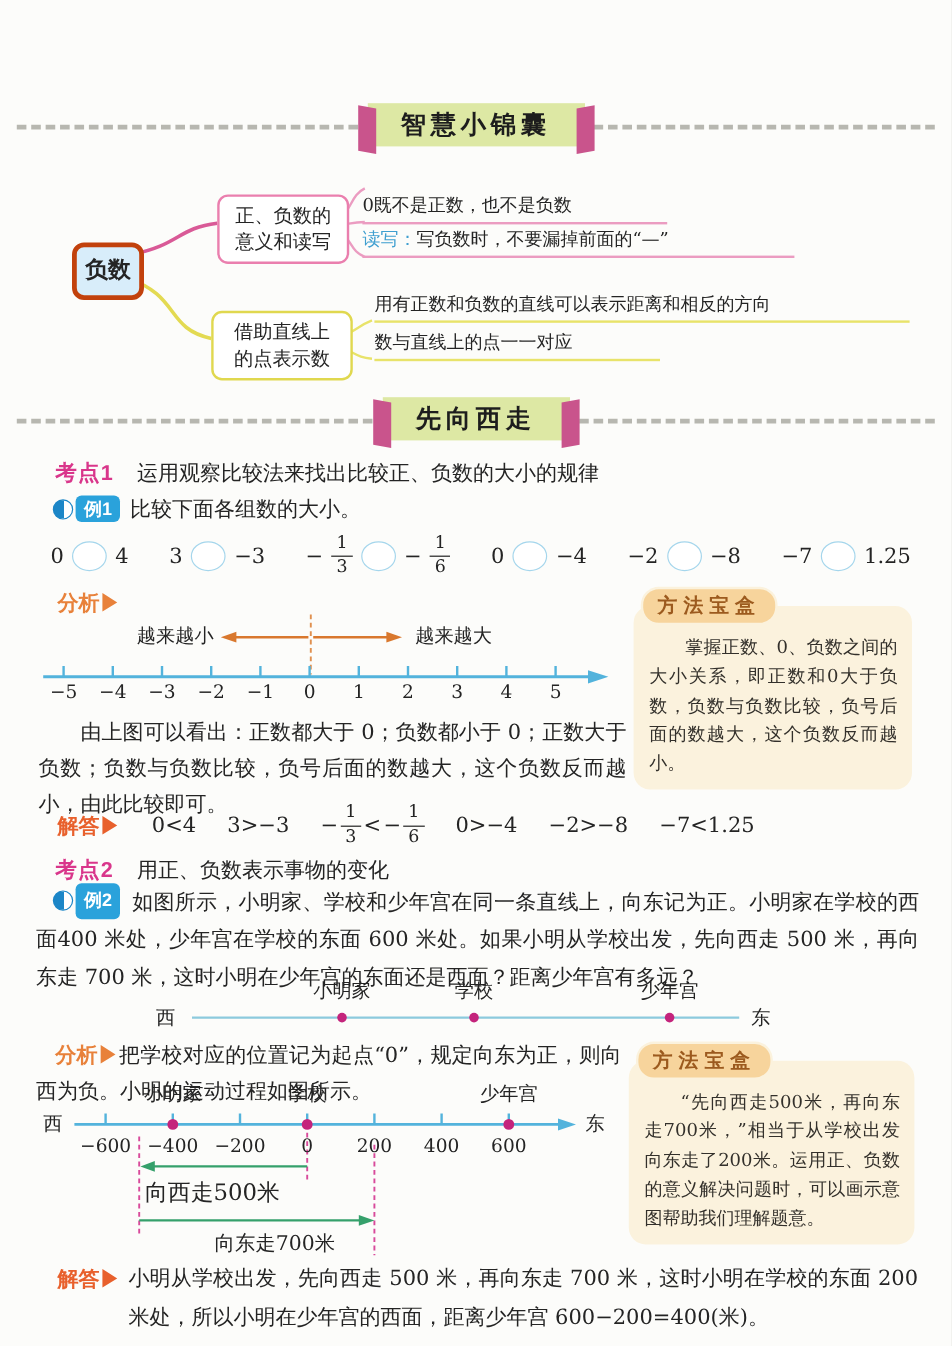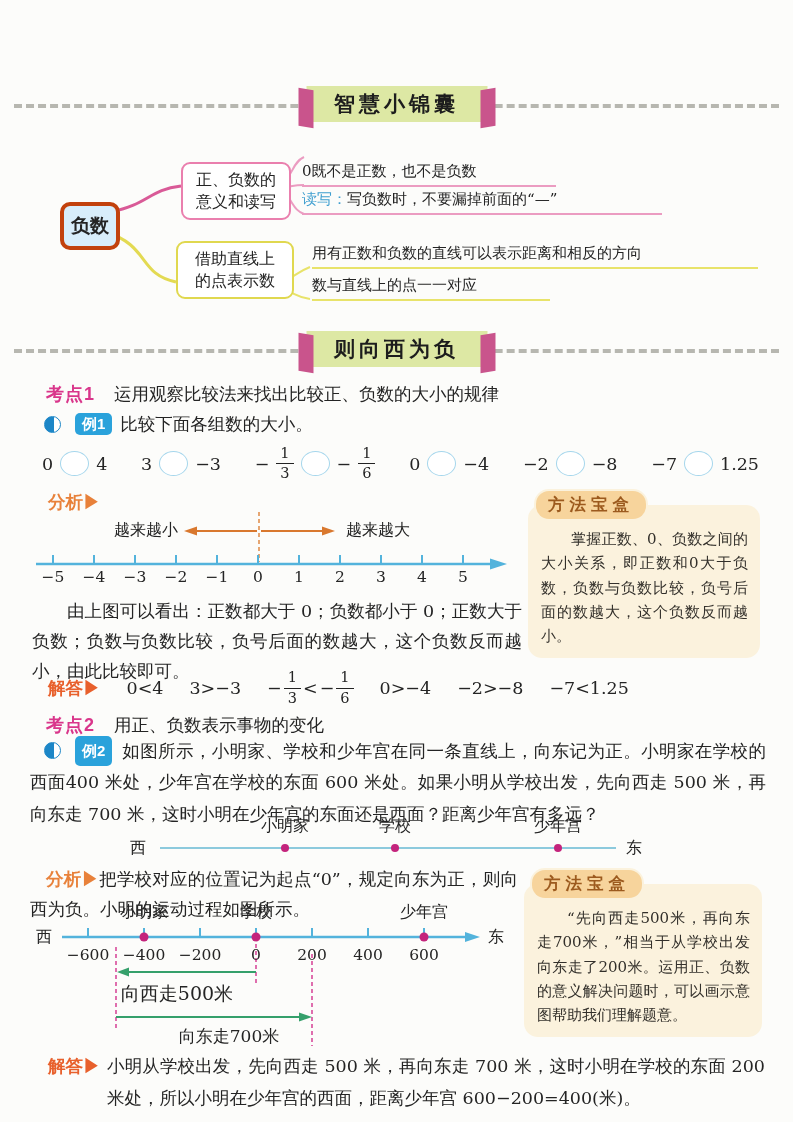--- a/index.html
+++ b/index.html
@@ -18,33 +18,33 @@
   .banner::before,.banner::after{content:"";position:absolute;top:3px;bottom:-5px;width:15px;background:#c9548c;z-index:-1;}
   .banner::before{left:-8px;transform:skewY(10deg);}
   .banner::after{right:-8px;transform:skewY(-10deg);}
 
   
   .mm-node{border-radius:9px;background:#fff;text-align:center;display:flex;flex-direction:column;
     justify-content:center;font-size:16px;line-height:1.35;}
   .mm-root{left:60px;top:76px;width:52px;height:40px;background:#d8edfa;border:4px solid #c2410c;
     font-size:19px;font-weight:700;border-radius:10px;}
   .mm-b1{left:181px;top:36px;width:106px;height:54px;border:2px solid #ea7fae;}
-  .mm-b2{left:176px;top:115px;width:114px;height:54px;border:2px solid #e0d84f;}
+  .mm-b2{left:176px;top:133px;width:114px;height:54px;border:2px solid #e0d84f;}
   .mm-item{font-size:15px;padding-bottom:4px;white-space:nowrap;}
   .u-pink{border-bottom:2px solid #eb9cc1;}
   .u-yellow{border-bottom:2px solid #e8e36a;}
   .mm-prefix{color:#3f9fd0;}
 
   
   .kd-label{color:#d9368b;font-weight:700;font-size:18px;font-family:"Liberation Sans",sans-serif;letter-spacing:1px;}
   .kd-text{font-size:17.5px;margin-left:14px;}
   .sub-label{color:#e8813a;font-weight:700;font-size:17.5px;font-family:"Liberation Sans",sans-serif;}
   .ans-label{color:#e8602c;}
   .ex-row{display:flex;align-items:center;gap:8px;}
-  .ex-badge{display:inline-flex;align-items:center;gap:14px;}
+  .ex-badge{display:inline-flex;align-items:center;gap:2px;}
   .ex-icon{width:15px;height:15px;border-radius:50%;display:inline-block;
     background:linear-gradient(90deg,#1c86c7 58%,#ffffff 58%);border:1.6px solid #1c86c7;}
   .ex-pill{background:#2aa2db;color:#fff;font-weight:700;font-size:15px;padding:1.5px 7px;border-radius:5px;
     font-family:"Liberation Sans",sans-serif;}
   .ex-text{font-size:17.5px;}
 
   
   .cmp-row{left:42px;right:34px;display:flex;justify-content:space-between;align-items:center;font-size:17.5px;}
   .pair{display:inline-flex;align-items:center;gap:7px;white-space:nowrap;}
   .cmp-circle{display:inline-block;width:27px;height:23px;border:1.7px solid #a5d6ec;border-radius:50%;background:#fff;}
@@ -106,21 +106,21 @@
     </div>
     <div class="abs mm-item u-yellow" style="left:312px;top:118px;width:446px;">
       <span>用有正数和负数的直线可以表示距离和相反的方向</span>
     </div>
     <div class="abs mm-item u-yellow" style="left:312px;top:150px;width:238px;">
       <span>数与直线上的点一一对应</span>
     </div>
   </div>
 
   <div class="abs dash" style="top:349px;"></div>
-  <div class="abs banner" style="top:331px;">则向西为负</div>
+  <div class="abs banner" style="top:331px;">先向西走</div>
 
   <div class="abs" style="top:382px;left:46px;">
     <span class="kd-label">考点1</span>
     <span class="kd-text">运用观察比较法来找出比较正、负数的大小的规律</span>
   </div>
 
   <div class="abs ex-row" style="top:412px;left:44px;">
     <span class="ex-badge">
       <span class="ex-icon"></span>
       <span class="ex-pill">例1</span>

